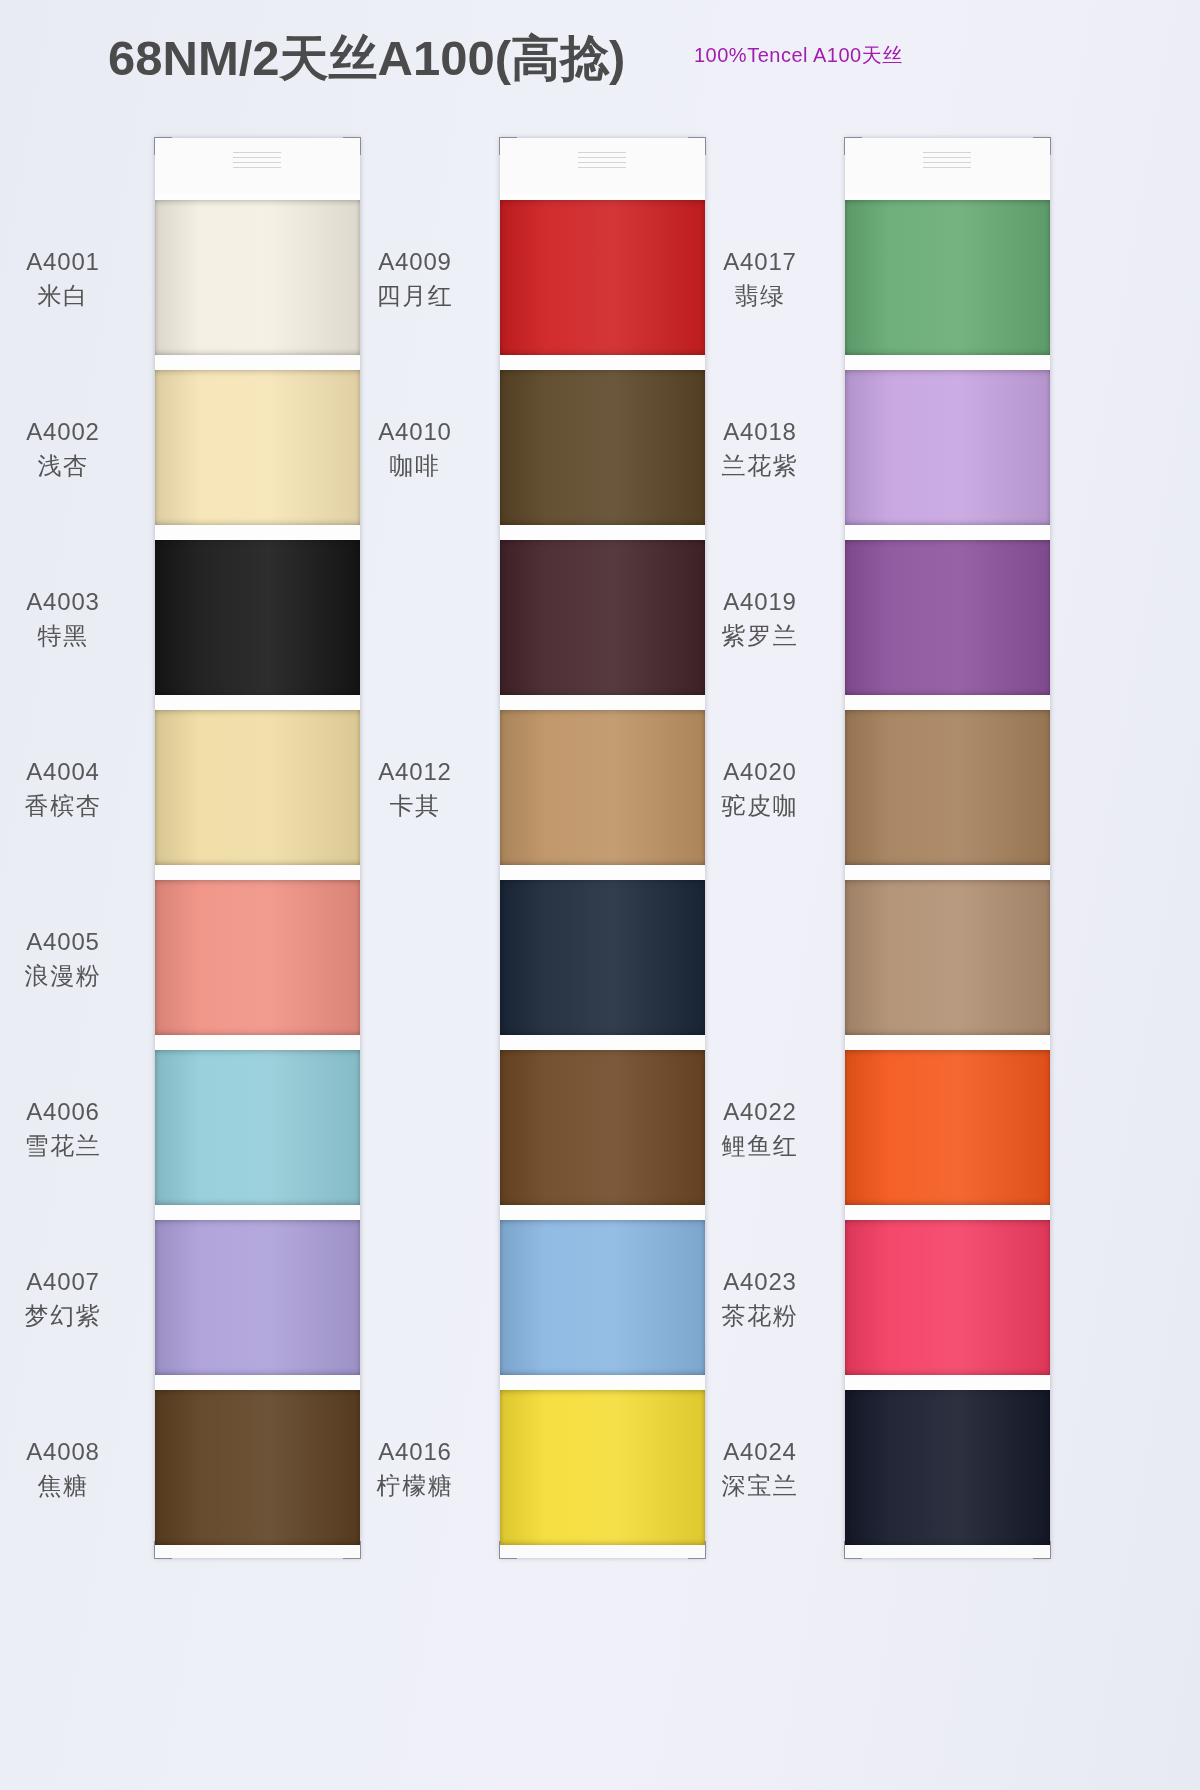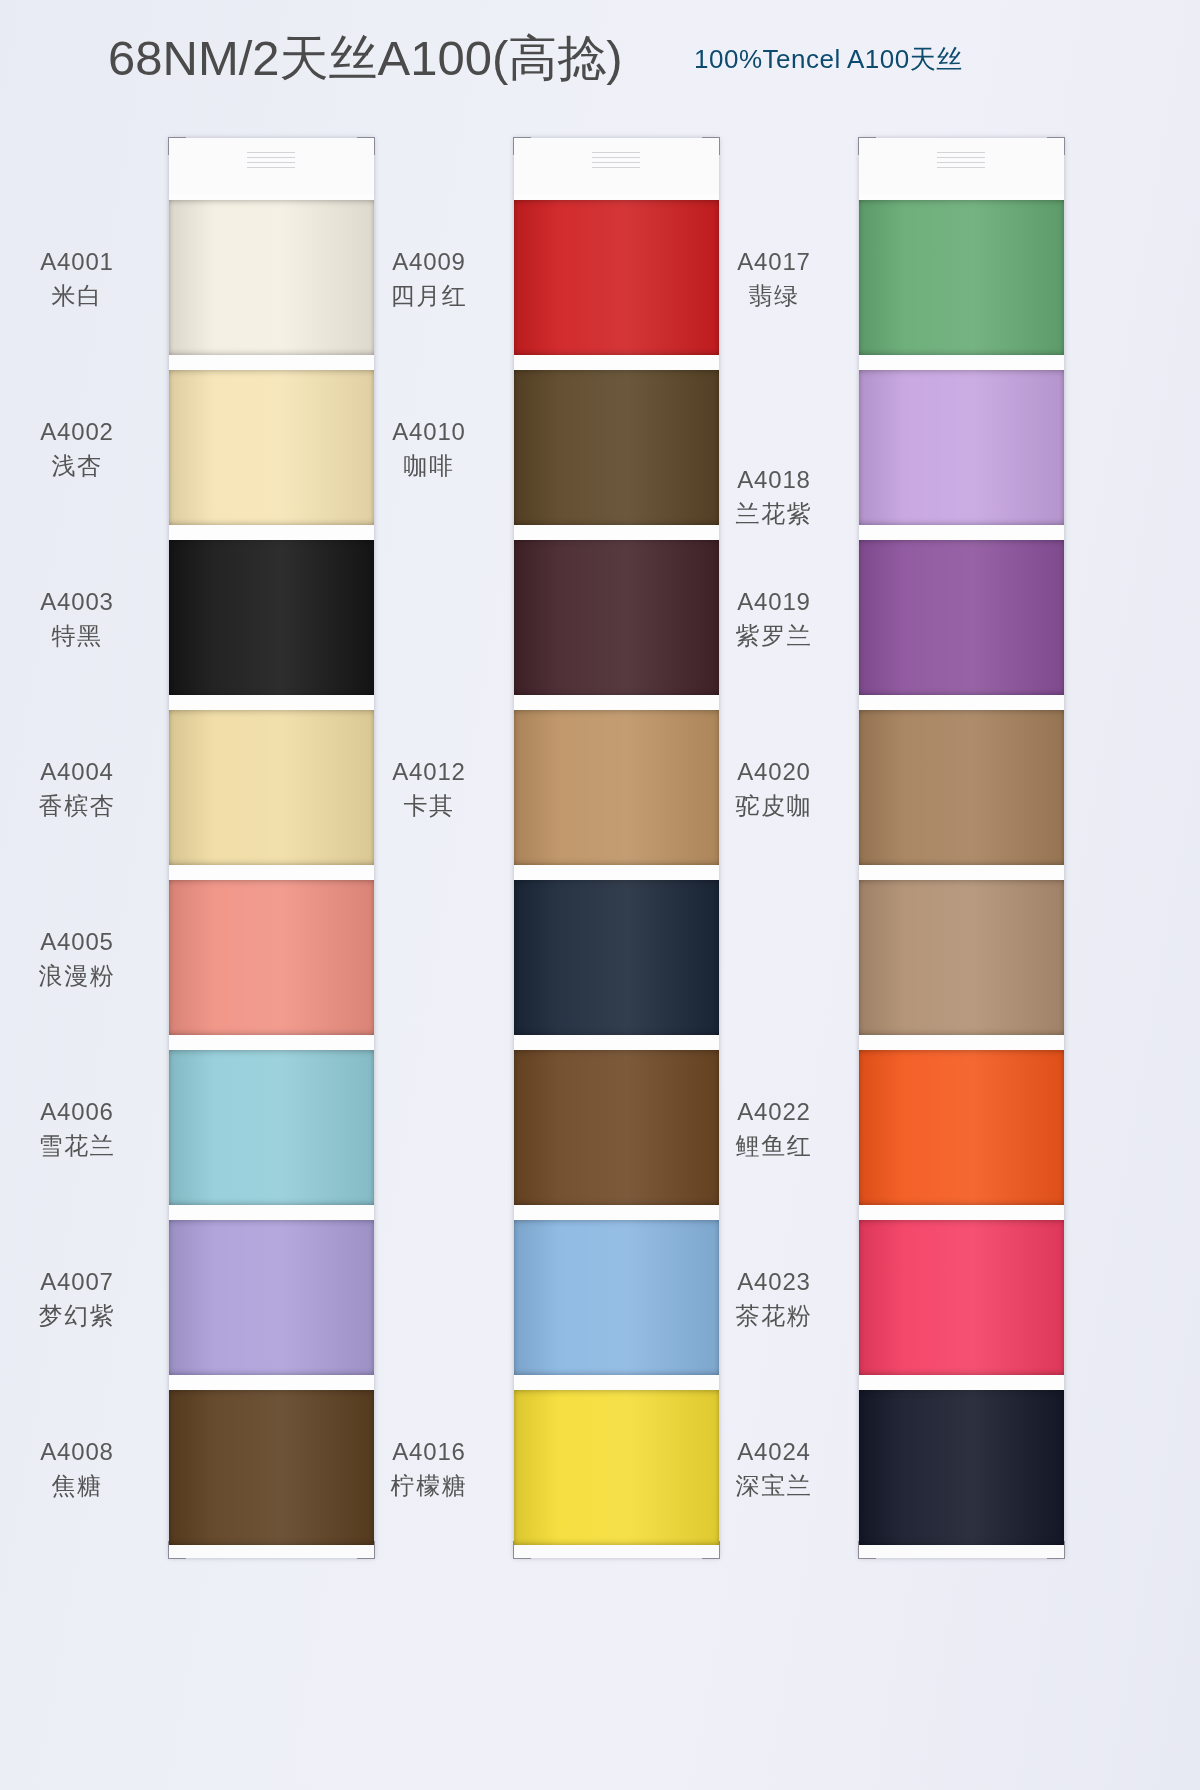--- a/index.html
+++ b/index.html
@@ -14,32 +14,32 @@
   .paper-tint{
     position:absolute;inset:0;
     background:linear-gradient(100deg,#e9ebf4 0%,#eef0f7 35%,#f0f1f8 60%,#e8eaf3 100%);
     pointer-events:none;
   }
   .header{
     position:absolute;left:0;top:0;width:1200px;height:110px;
   }
   .title{
     position:absolute;left:108px;top:26px;
-    font-size:49px;font-weight:400;color:#4b4b4b;
+    font-size:49px;font-weight:700;color:#4b4b4b;
     letter-spacing:0px;white-space:nowrap;
     font-family:"Liberation Sans","DejaVu Sans",sans-serif;
   }
   .subtitle{
     position:absolute;left:694px;top:42px;
-    font-size:26px;color:#0c4a6e;white-space:nowrap;
+    font-size:20px;color:#a21caf;white-space:nowrap;
     letter-spacing:0.5px;
   }
 
   .columns{
-    position:absolute;left:14px;top:118px;width:1101px;height:1450px;text-decoration:underline;
+    position:absolute;left:0;top:118px;width:1101px;height:1450px;text-decoration:underline;
   }
   .column{
     position:absolute;top:0;width:400px;height:1450px;
   }
   .col-0{left:0px;}
   .col-1{left:340px;}
   .col-2{left:680px;}
 
   
   .strip{
@@ -205,21 +205,21 @@
         <div class="swatch" title="A4014 马鞍棕" style="top: 912px; height: 155px; background: rgb(109, 71, 36);"></div>
         <div class="swatch" title="A4015 布兰" style="top: 1082px; height: 155px; background: rgb(138, 183, 226);"></div>
         <div class="swatch" title="A4016 柠檬糖" style="top: 1252px; height: 155px; background: rgb(245, 221, 53);"></div>
       </div>
     </div>
     <div class="column col-2">
       <div class="label" style="top: 127.5px;">
         <span class="code">A4017</span>
         <span class="cname">翡绿</span>
       </div>
-      <div class="label" style="top: 297.5px; margin-top: 48px;">
+      <div class="label" style="top: 297.5px;">
         <span class="code">A4018</span>
         <span class="cname">兰花紫</span>
       </div>
       <div class="label" style="top: 467.5px;">
         <span class="code">A4019</span>
         <span class="cname">紫罗兰</span>
       </div>
       <div class="label" style="top: 637.5px;">
         <span class="code">A4020</span>
         <span class="cname">驼皮咖</span>

